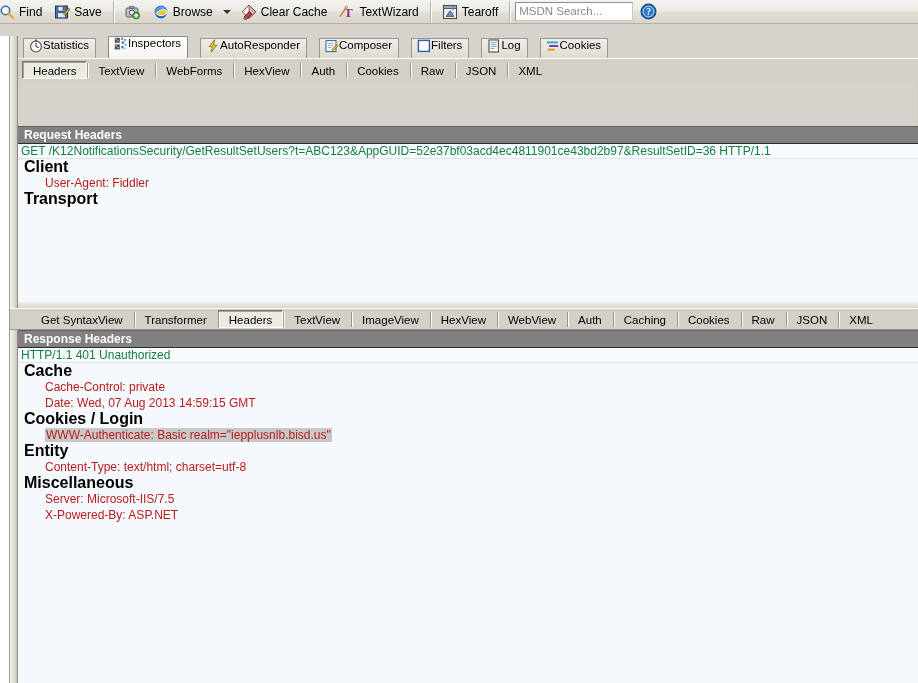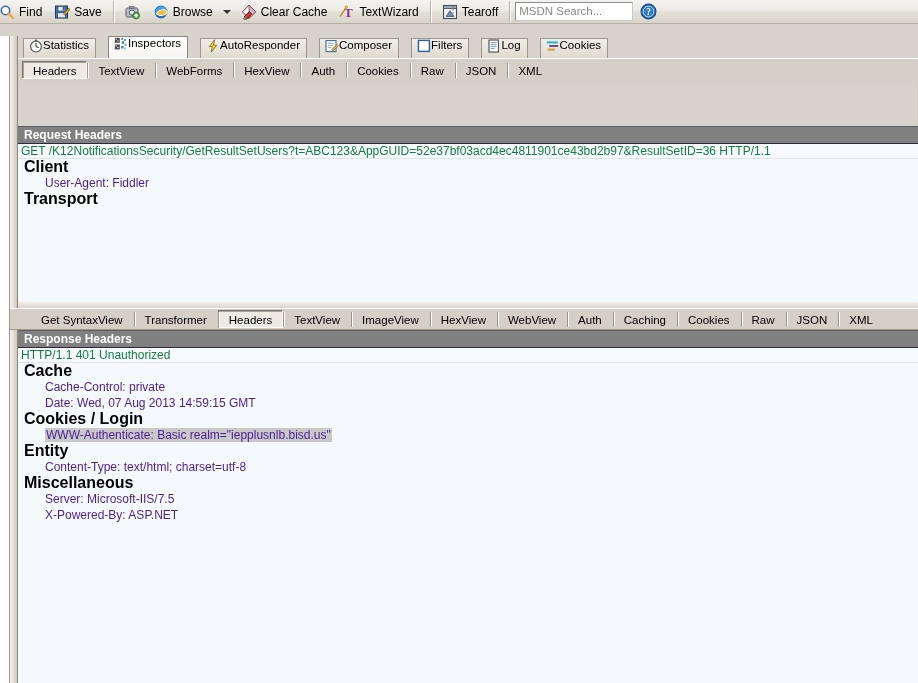--- a/index.html
+++ b/index.html
@@ -204,21 +204,21 @@
     font-weight: bold;
     font-size: 16px;
     line-height: 16px;
     padding-left: 6px;
     color: #000;
   }
   .itm {
     font-size: 12px;
     line-height: 16px;
     padding-left: 27px;
-    color: #4c1d95;
+    color: #b91c1c;
     white-space: nowrap;
   }
   .itm span.hl {
     background: #c8c8c8;
     padding: 0 1px;
   }
 
   
   .reqpanel {
     position: absolute;

